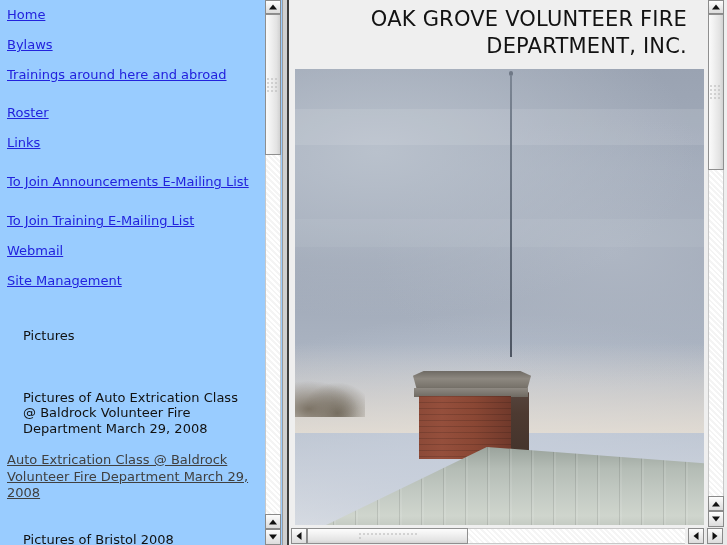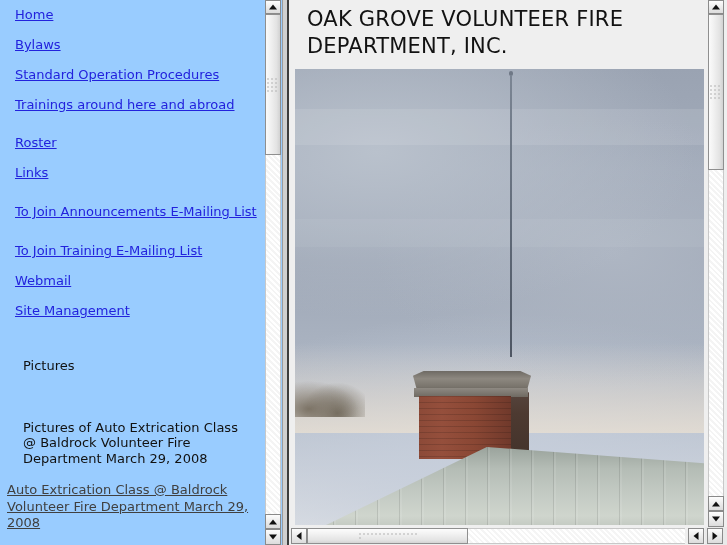--- a/index.html
+++ b/index.html
@@ -41,21 +41,21 @@
   .nav-list {
     position: relative;
     padding: 7px 0 0 7px;
   }
   .nav-entry {
     display: block;
     color: #2222dd;
     text-decoration: underline;
     font-size: 13px;
     line-height: 15px;
-    margin: 0 0 15px 8px;
+    margin: 0 0 15px 0;
     white-space: nowrap;
     cursor: pointer;
   }
   .nav-entry.small {
     font-size: 12px;
     line-height: 14px;
   }
   .nav-entry.gap-lg { margin-bottom: 16px; }
   .nav-text {
     display: block;
@@ -163,21 +163,21 @@
   .page-body {
     position: absolute;
     left: 0; top: 0;
     right: 22px; bottom: 20px;
     background: #efefef;
     overflow: hidden;
   }
   .site-title {
     margin: 0;
     padding: 6px 18px 6px 18px;
-    text-align: left;
+    text-align: right;
     font-size: 21px;
     line-height: 27px;
     font-weight: normal;
     letter-spacing: 0.2px;
     color: #121212;
     font-family: "DejaVu Sans", sans-serif;
   }
   .photo-wrap {
     position: relative;
     margin: 3px 0 0 6px;
@@ -308,21 +308,20 @@
 
 <div class="app">
 
   <div class="left-frame">
 
     <div class="nav-scroll-area">
       <div class="nav-list">
 
         <a class="nav-entry">Home</a>
         <a class="nav-entry">Bylaws</a>
-        <a class="nav-entry">Standard Operation Procedures</a>
         <a class="nav-entry">Trainings around here and abroad</a>
 
         <div class="spacer-xs"></div>
 
         <a class="nav-entry">Roster</a>
         <a class="nav-entry gap-lg">Links</a>
 
         <div class="spacer-xs"></div>
 
         <a class="nav-entry gap-lg">To Join Announcements E-Mailing List</a>

